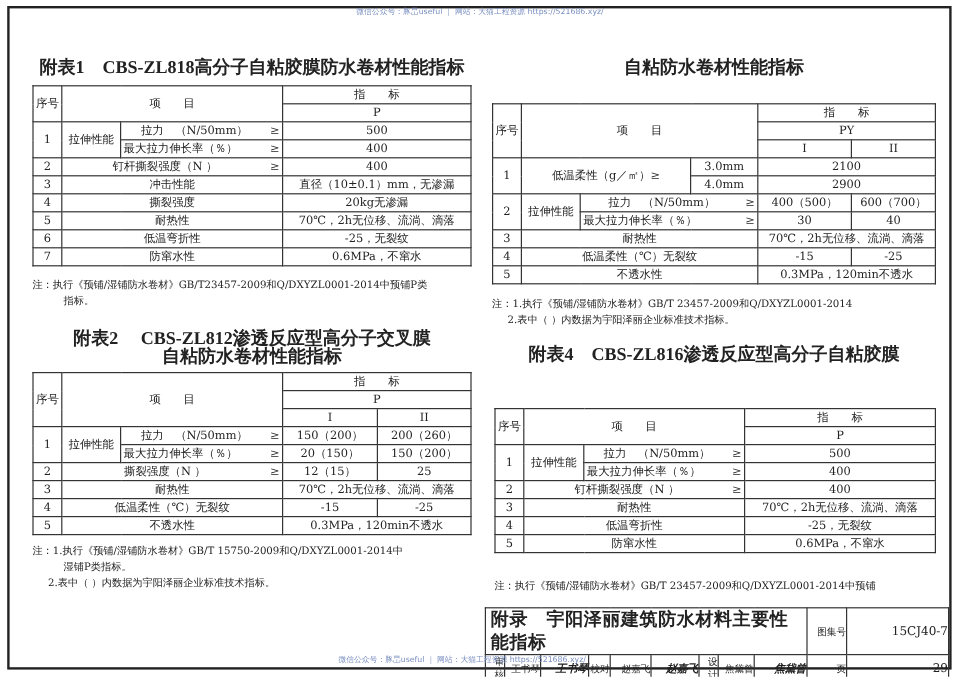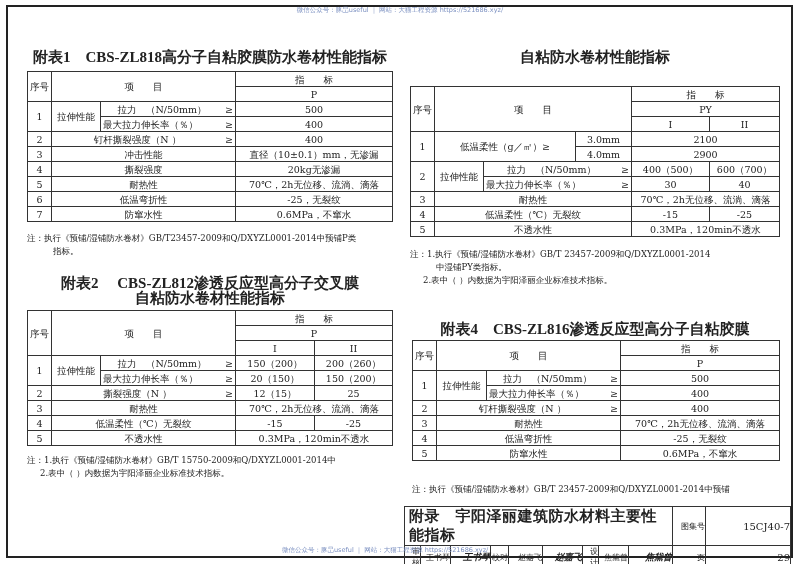--- a/index.html
+++ b/index.html
@@ -148,20 +148,21 @@
       </tr>
   <tr>
         <td>5</td>
         <td colspan="2">不透水性</td>
         <td colspan="2">0.3MPa，120min不透水</td>
       </tr>
 </tbody>
   </table>
 <div class="note" style="left:27px;top:454px;width:370px;">
   <div>注：1.执行《预铺/湿铺防水卷材》GB/T 15750-2009和Q/DXYZL0001-2014中</div>
+  <div class="ind">湿铺P类指标。</div>
   <div class="ind2">2.表中（ ）内数据为宇阳泽丽企业标准技术指标。</div>
 </div>
 
 <div class="title" style="left:400px;top:50px;width:390px;">
   <div>自粘防水卷材性能指标</div>
 </div>
 <table class="spec" style="left:410px;top:86px;width:370px;">
   <colgroup>
       <col style="width:24px">
       <col style="width:49px">
@@ -218,25 +219,24 @@
       </tr>
   <tr>
         <td>5</td>
         <td colspan="3">不透水性</td>
         <td colspan="2">0.3MPa，120min不透水</td>
       </tr>
 </tbody>
   </table>
 <div class="note" style="left:410px;top:248px;width:380px;">
   <div>注：1.执行《预铺/湿铺防水卷材》GB/T 23457-2009和Q/DXYZL0001-2014</div>
-  <div class="ind">中湿铺PY类指标。</div>
   <div class="ind2">2.表中（ ）内数据为宇阳泽丽企业标准技术指标。</div>
 </div>
 
-<div class="title" style="left:400px;top:322px;width:390px;">
+<div class="title" style="left:400px;top:289px;width:390px;">
   <div>附表4　CBS-ZL816渗透反应型高分子自粘胶膜</div>
 </div>
 <table class="spec" style="left:412px;top:340px;width:368px;">
   <colgroup>
       <col style="width:24px">
       <col style="width:50px">
       <col style="width:134px">
       <col>
     </colgroup>
   <tbody>

